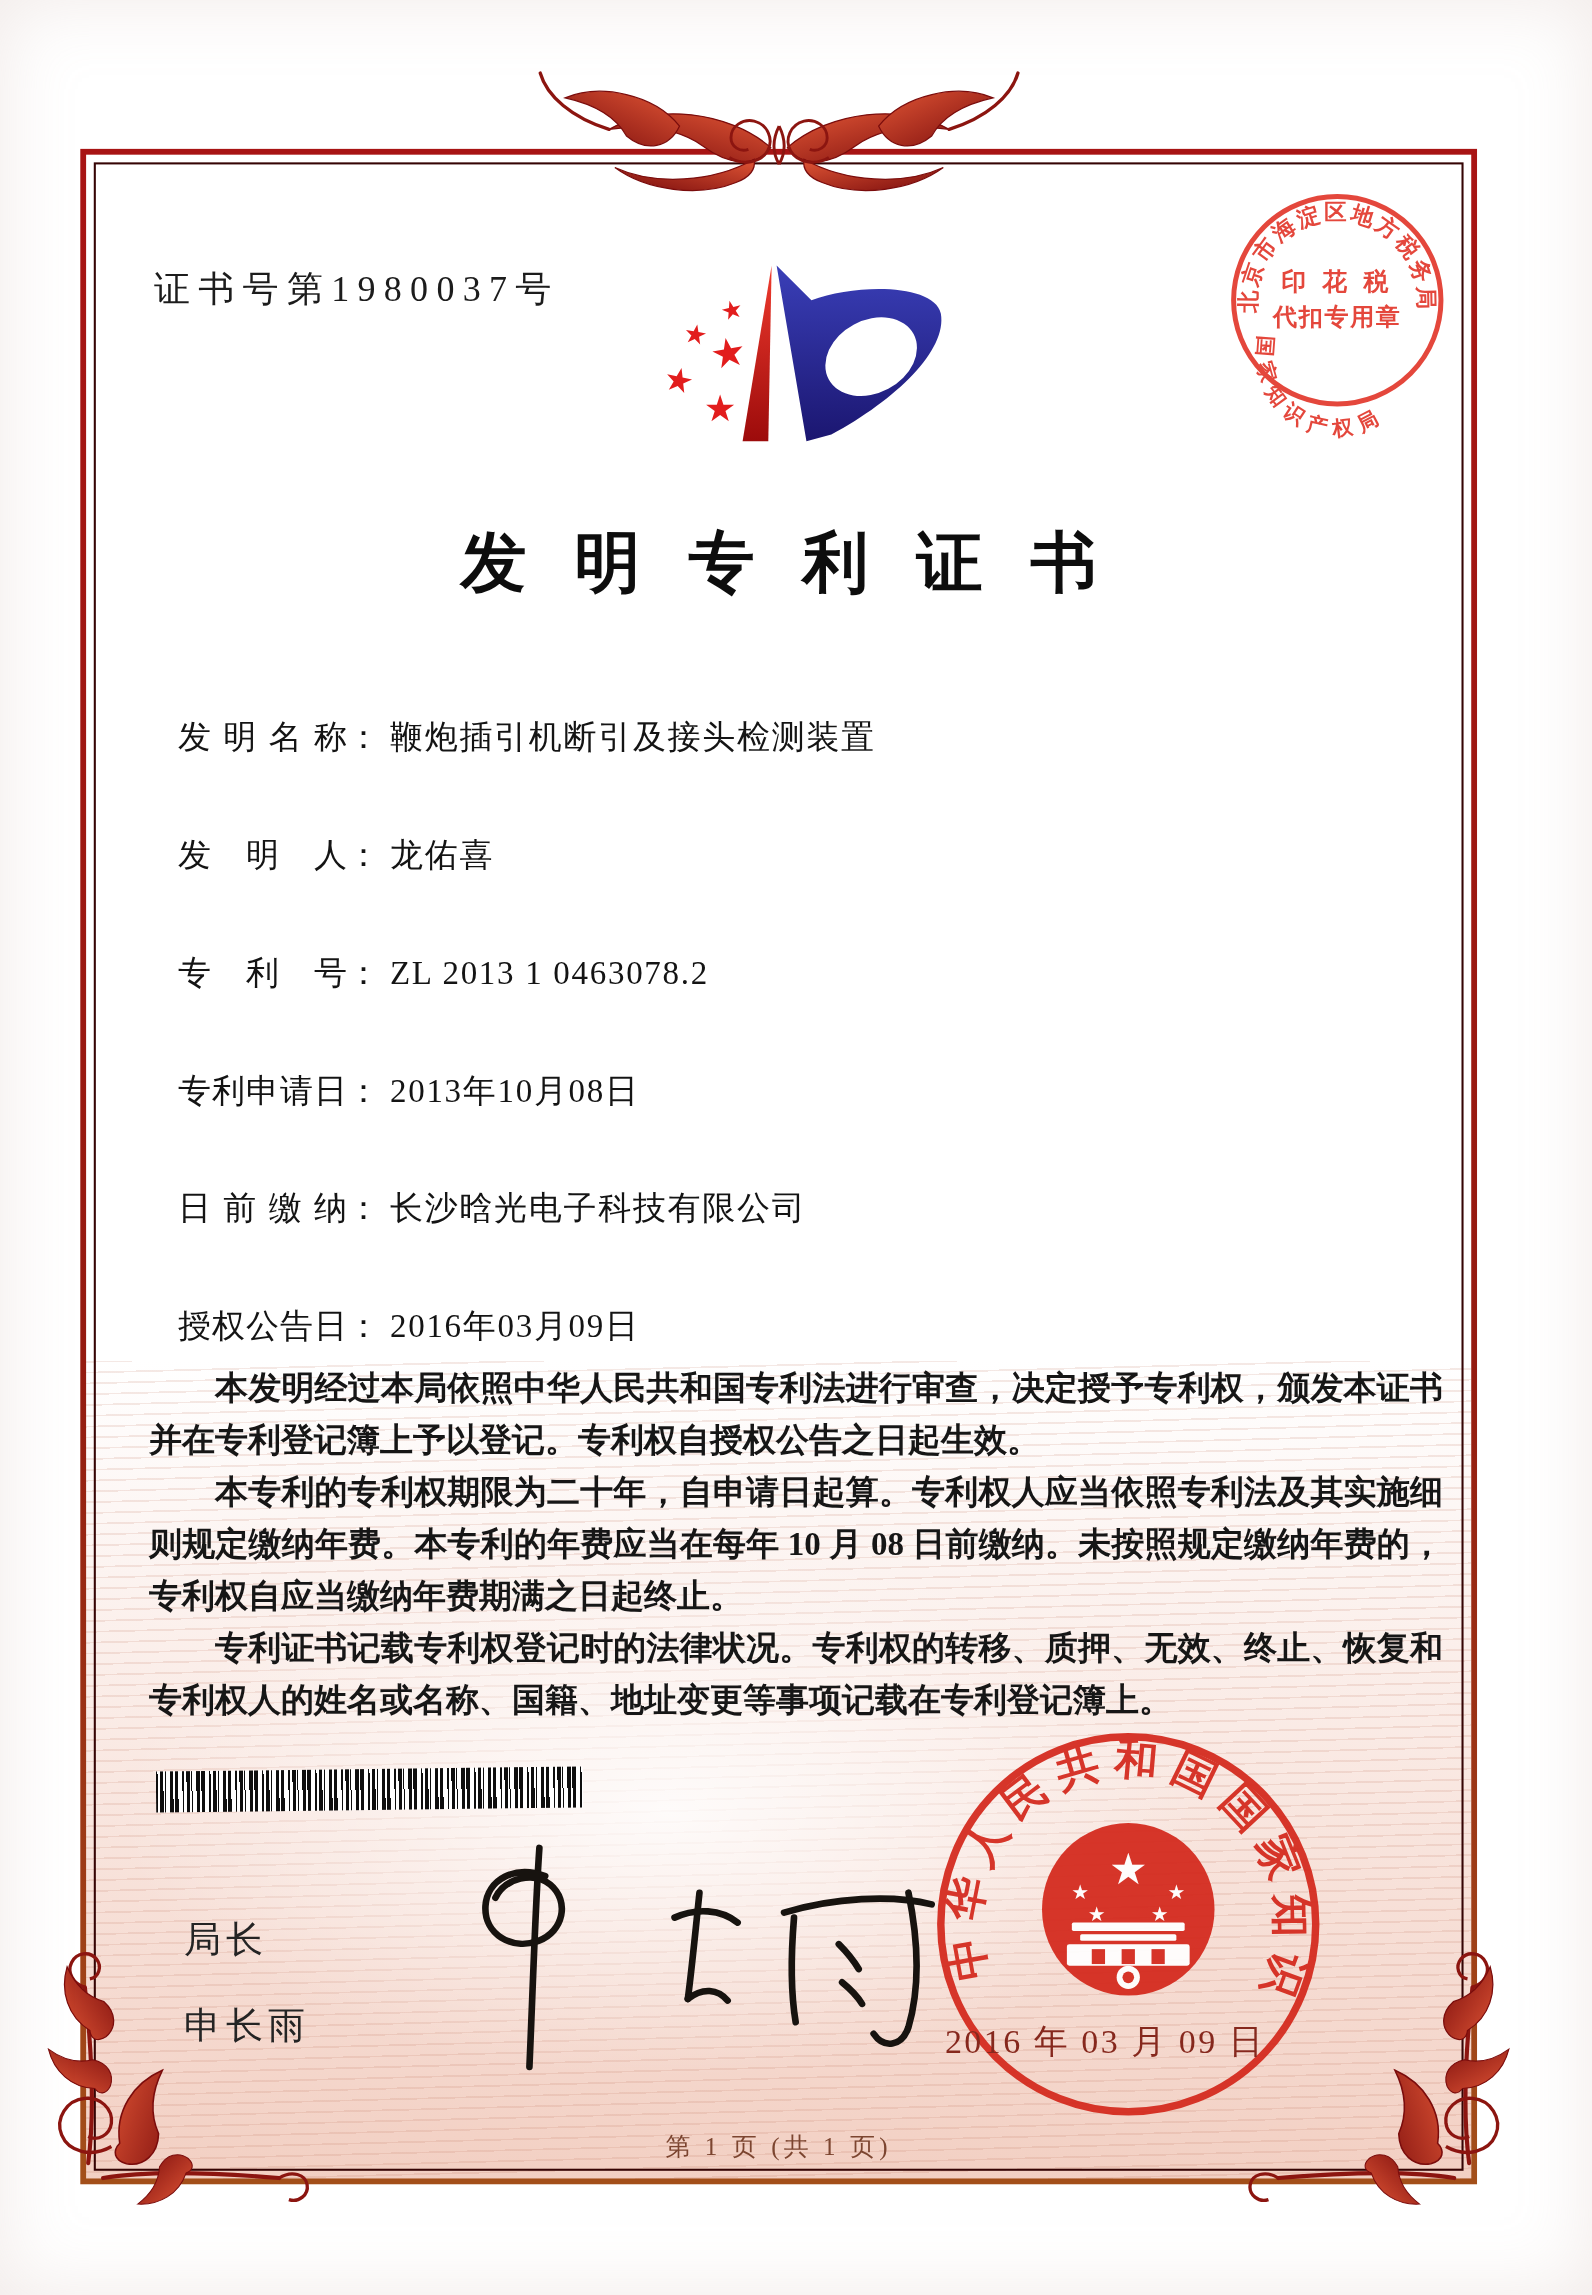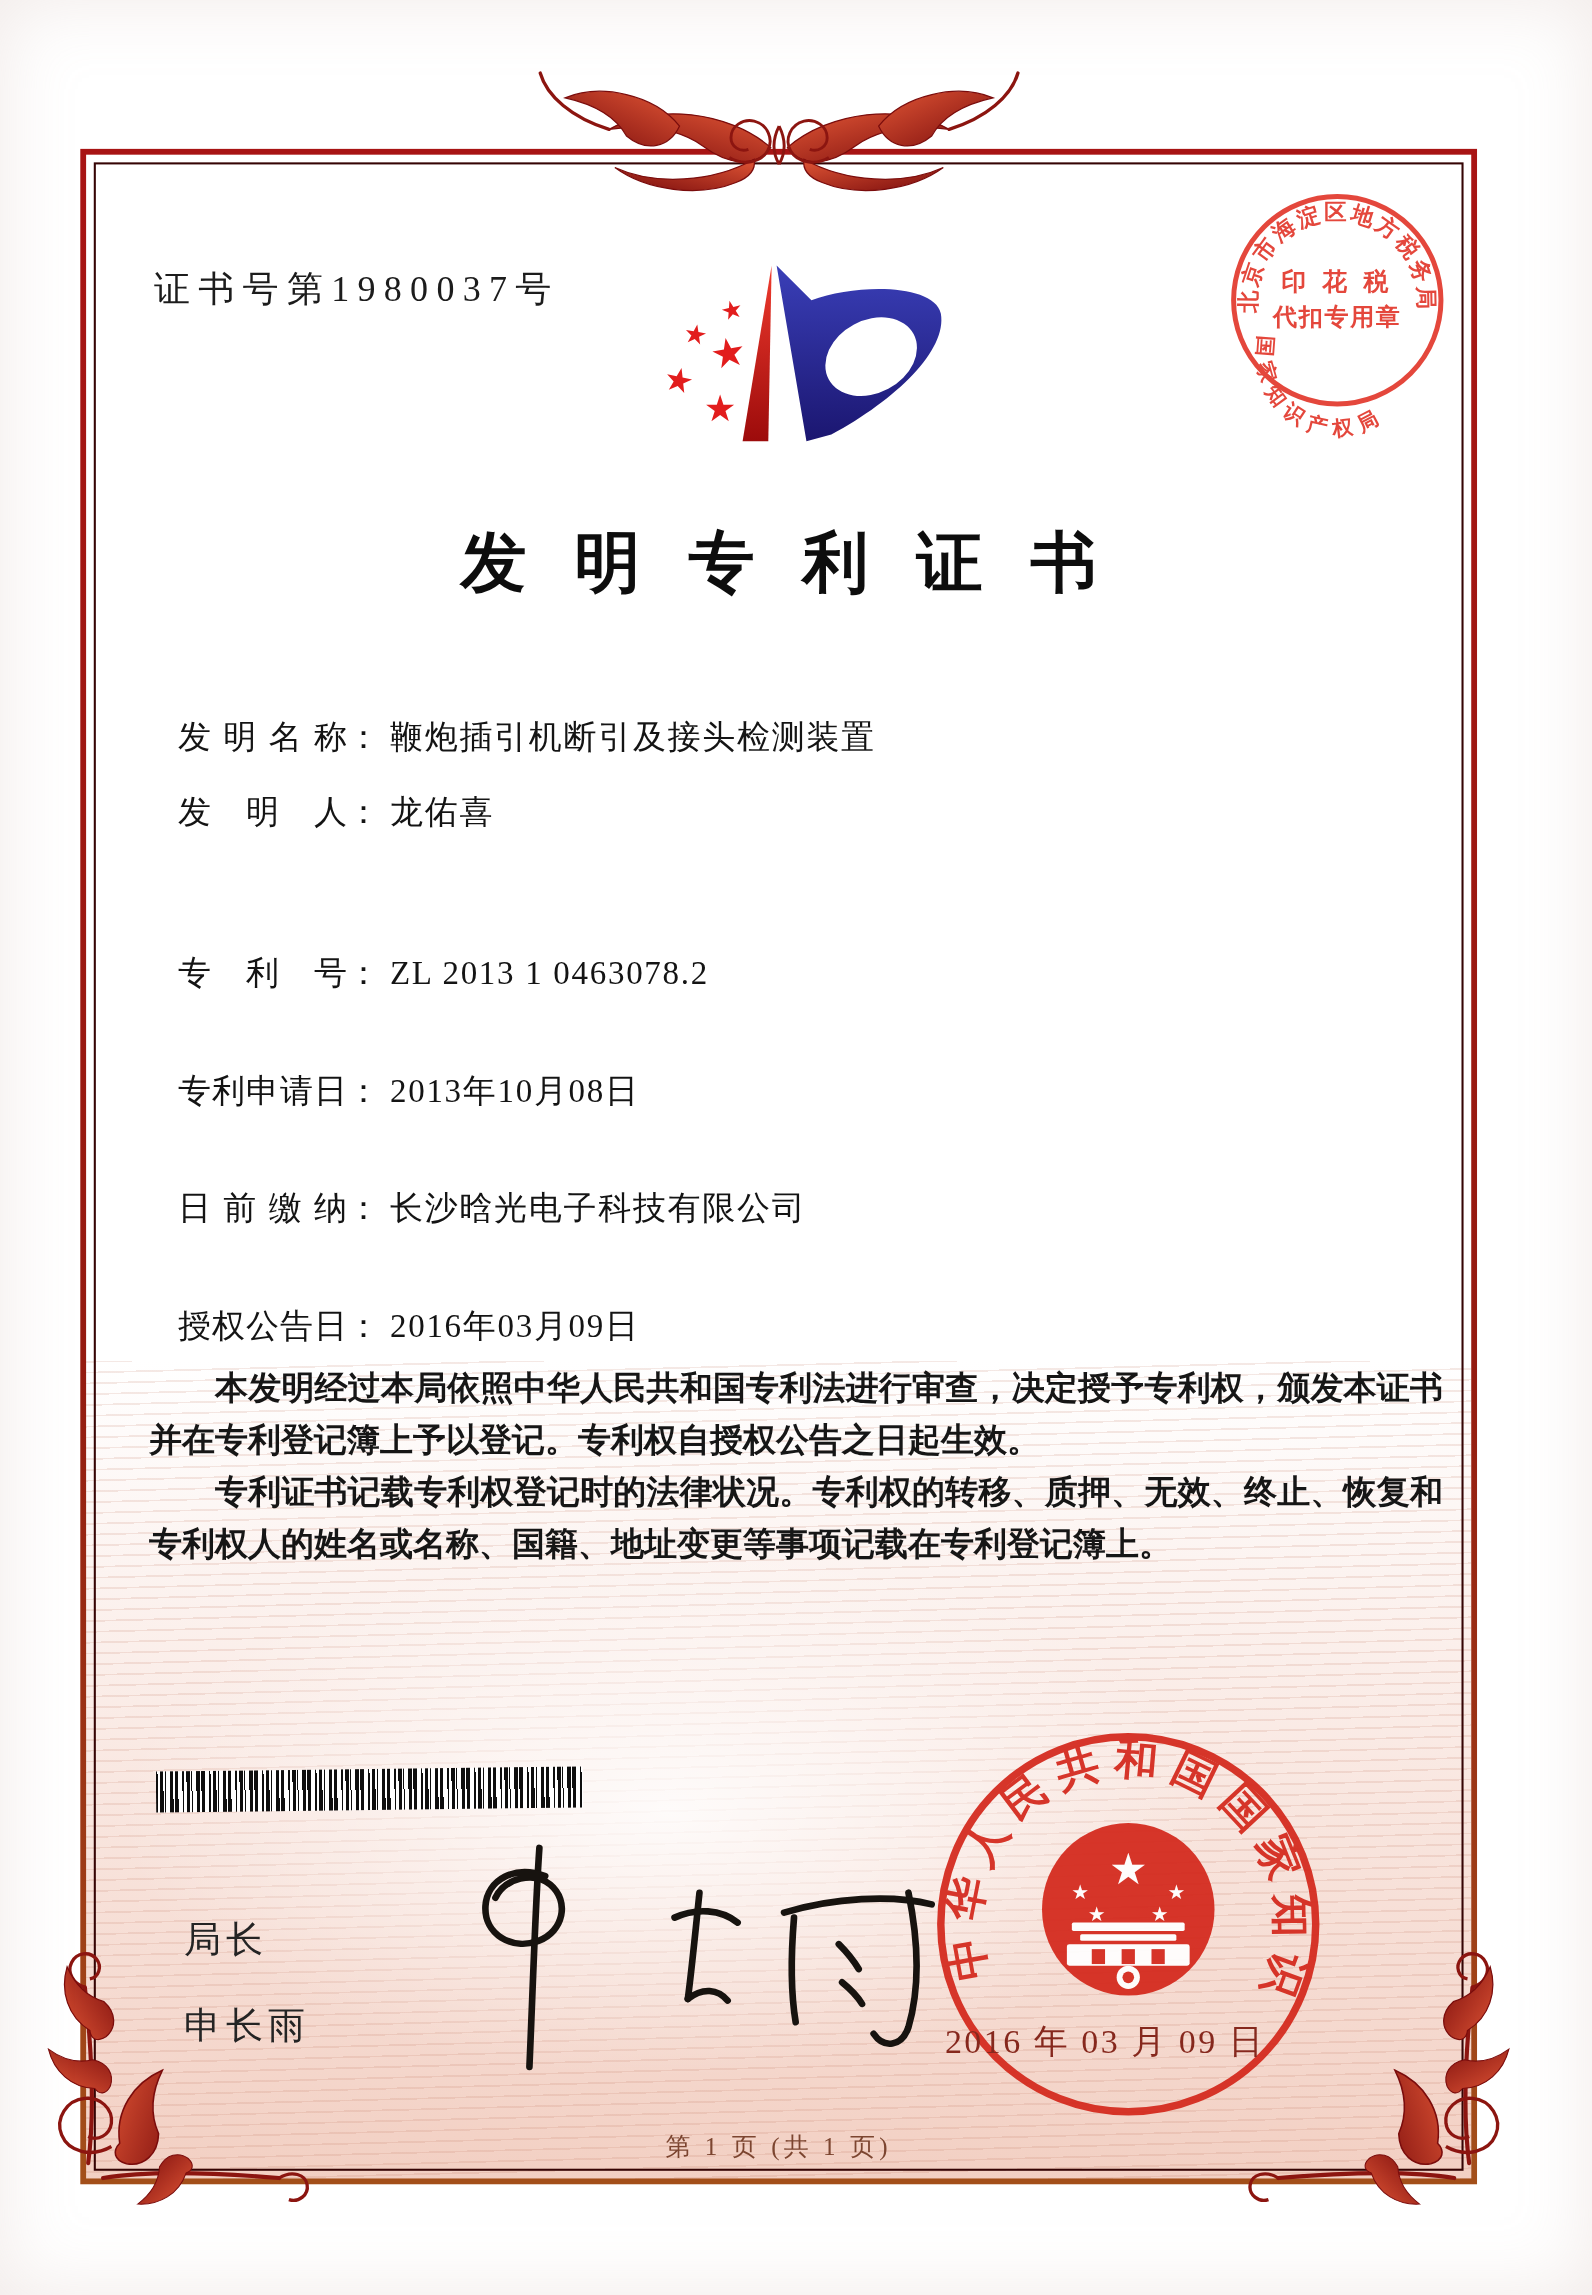--- a/index.html
+++ b/index.html
@@ -21,21 +21,21 @@
   }
   #frame-svg{left:0;top:0;z-index:1;}
   .content{z-index:2;}
   #cert-number{left:154px;top:265px;font-size:36px;letter-spacing:8.3px;color:#1c1c1c;}
   #cert-title{left:83px;top:518px;width:1391px;text-align:center;font-size:66px;font-weight:bold;
     letter-spacing:48px;text-indent:48px;color:#0d0d0d;}
   .field-row{left:178px;width:1244px;font-size:33px;color:#141414;white-space:nowrap;}
   .field-label{display:inline-block;width:169px;text-align:justify;text-align-last:justify;}
   .field-colon{display:inline-block;margin-right:10px;}
   .field-value{letter-spacing:1.7px;}
-  #row-0{top:715px;} #row-1{top:790px;} #row-2{top:951px;}
+  #row-0{top:715px;} #row-1{top:833px;} #row-2{top:951px;}
   #row-3{top:1069px;} #row-4{top:1186px;} #row-5{top:1304px;}
   #body-text{left:149px;top:1362px;width:1294px;font-size:33px;line-height:52px;
     color:#161616;text-align:justify;font-weight:bold;}
   #body-text p{margin:0;text-indent:2em;}
   #barcode{left:156px;top:1769px;width:427px;height:41px;transform:rotate(-.7deg);
     background:repeating-linear-gradient(90deg,
       #0e0e0e 0 1.7px,#ffffff 1.7px 4.1px,#0e0e0e 4.1px 7.5px,#ffffff 7.5px 9px,
       #0e0e0e 9px 10px,#ffffff 10px 14px,#0e0e0e 14px 17.4px,#ffffff 17.4px 19px,
       #0e0e0e 19px 22.4px,#ffffff 22.4px 26.5px);}
   #signer-title{left:184px;top:1915px;font-size:37px;color:#242424;letter-spacing:5px;}
@@ -154,20 +154,21 @@
 </div>
 <div class="abs content field-row" id="row-4">
   <span class="field-label">日前缴纳</span><span class="field-colon">：</span><span class="field-value">长沙晗光电子科技有限公司</span>
 </div>
 <div class="abs content field-row" id="row-5">
   <span class="field-label">授权公告日</span><span class="field-colon">：</span><span class="field-value">2016年03月09日</span>
 </div>
 
 <div class="abs content" id="body-text">
   <p>本发明经过本局依照中华人民共和国专利法进行审查，决定授予专利权，颁发本证书并在专利登记簿上予以登记。专利权自授权公告之日起生效。</p>
+  <p>本专利的专利权期限为二十年，自申请日起算。专利权人应当依照专利法及其实施细则规定缴纳年费。本专利的年费应当在每年 10 月 08 日前缴纳。未按照规定缴纳年费的，专利权自应当缴纳年费期满之日起终止。</p>
   <p>专利证书记载专利权登记时的法律状况。专利权的转移、质押、无效、终止、恢复和专利权人的姓名或名称、国籍、地址变更等事项记载在专利登记簿上。</p>
 </div>
 
 <div class="abs content" id="barcode"></div>
 
 <div class="abs content" id="signer-title">局长</div>
 <div class="abs content" id="signer-name">申长雨</div>
 
 <svg id="seal-svg" class="abs" width="1593" height="2295" viewBox="0 0 1920 2767">
   <g transform="translate(-55,0)" fill="none" stroke="#17130f" stroke-width="8" stroke-linecap="round">

